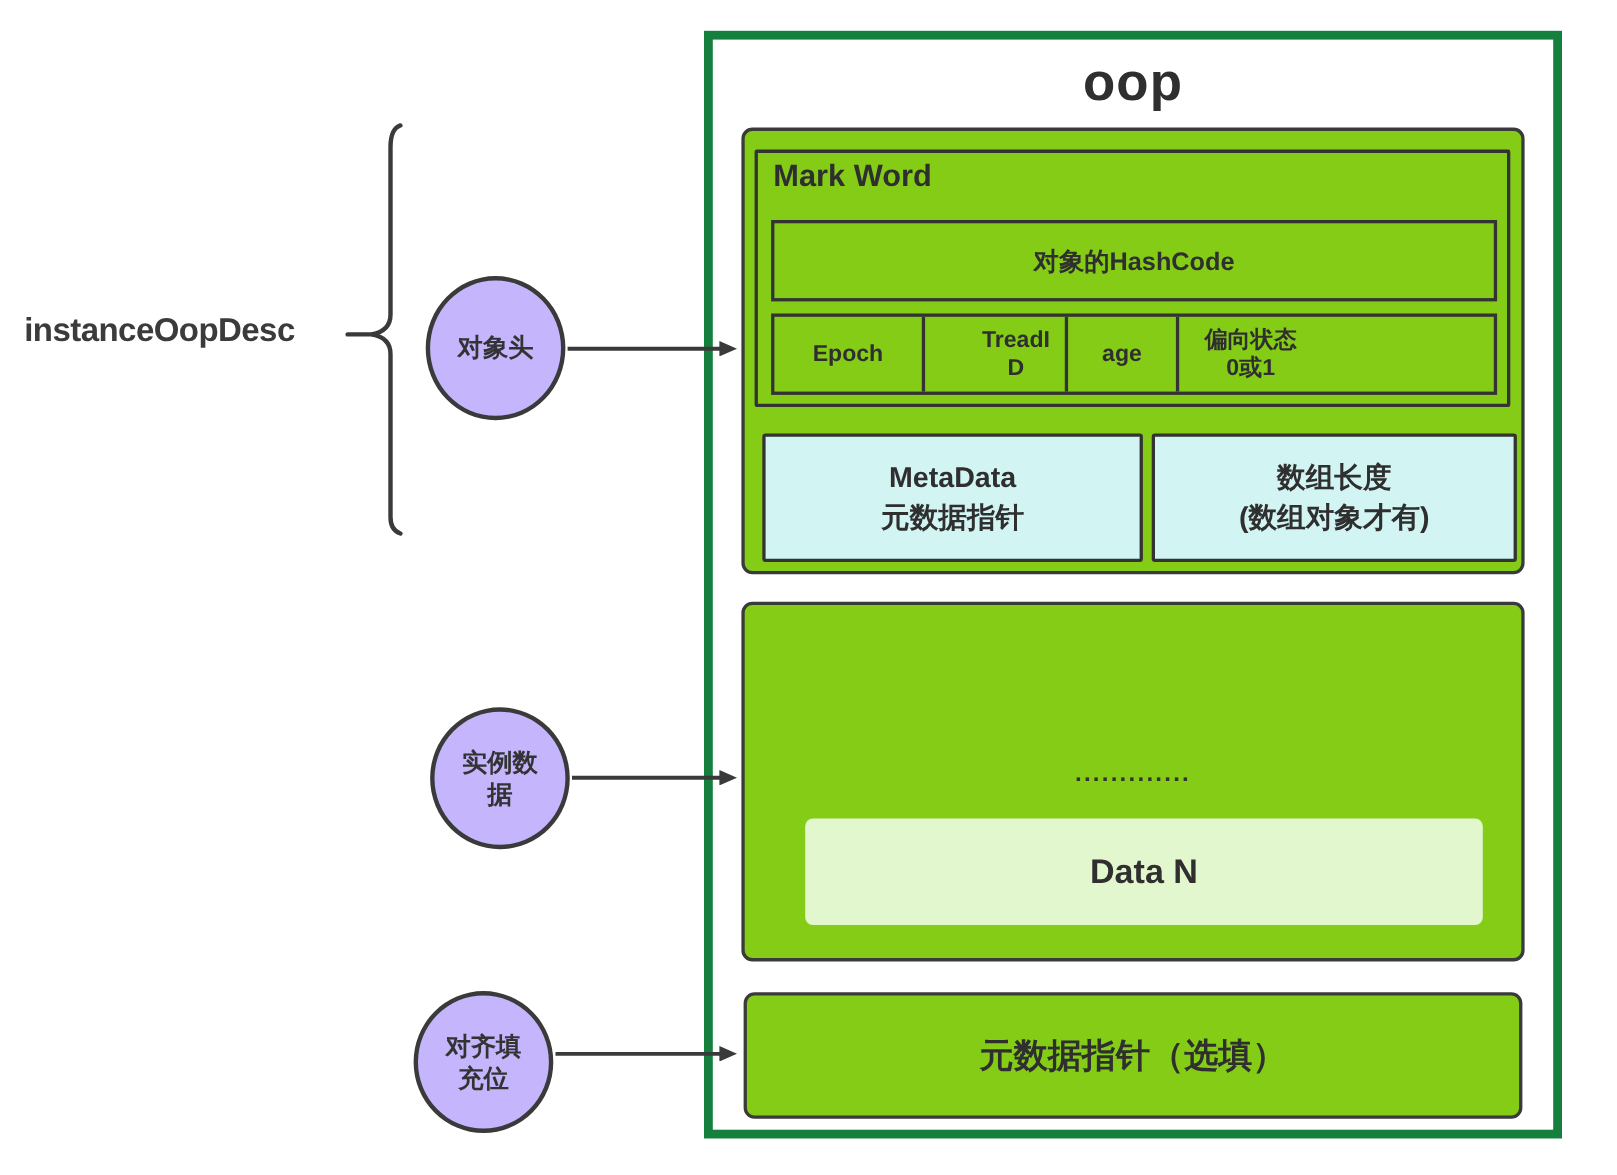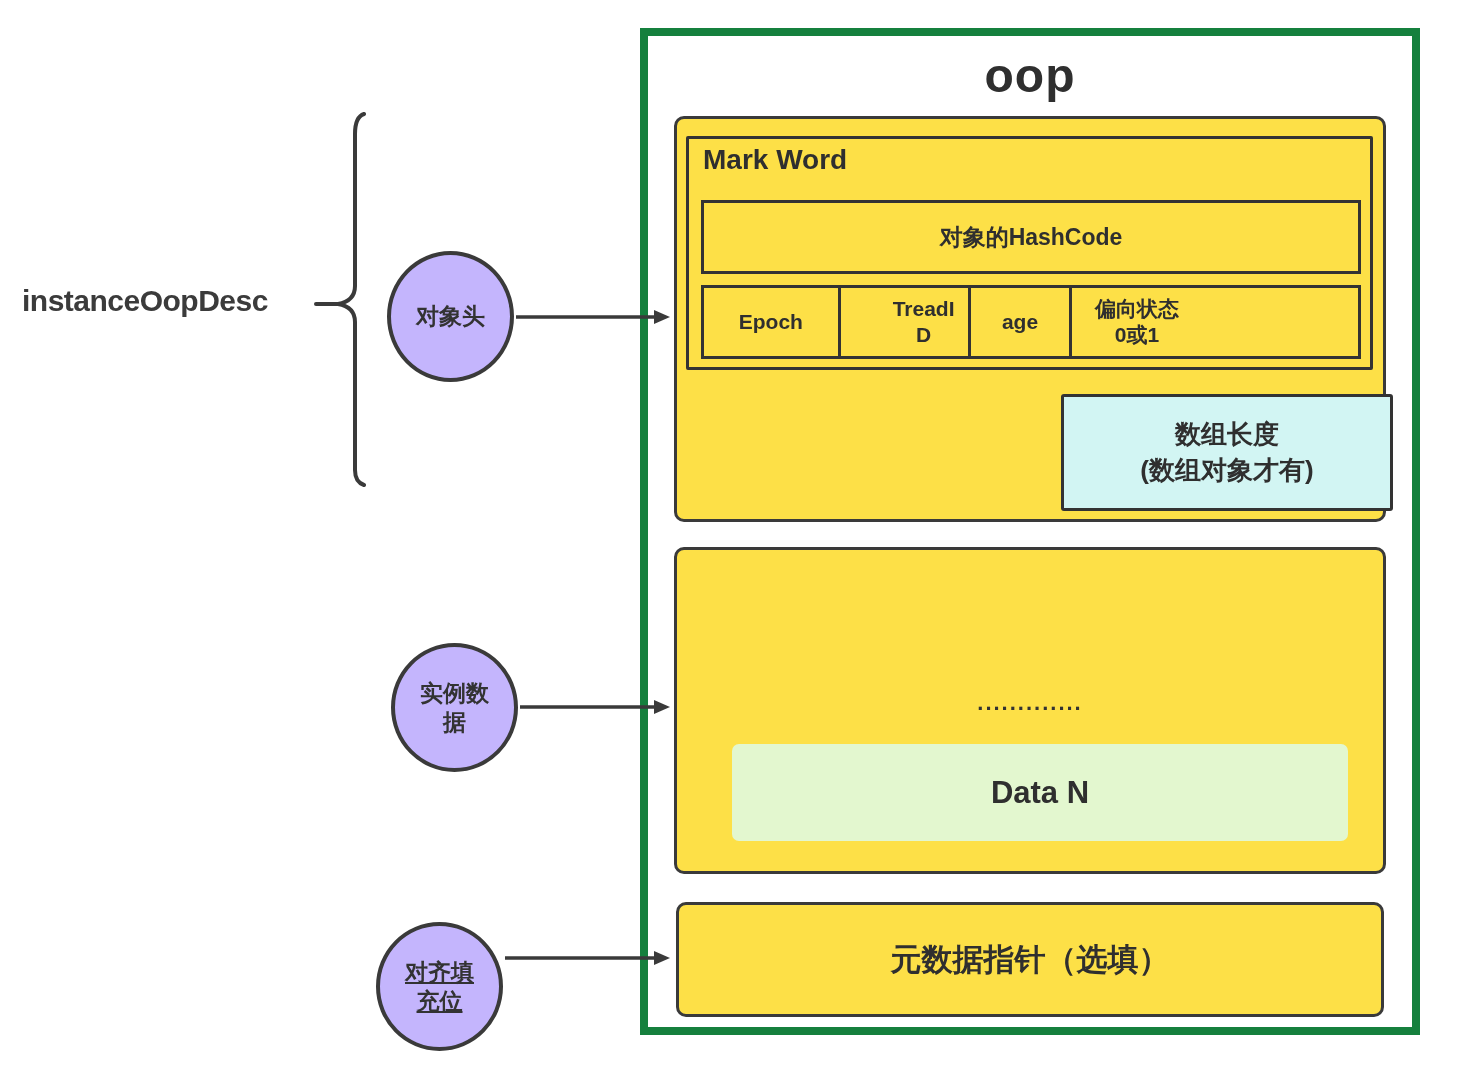--- a/index.html
+++ b/index.html
@@ -21,33 +21,33 @@
   .overlay { left:0; top:0; width:1470px; height:1068px; z-index:5; pointer-events:none; }
 
   
   .circle {
     border:4px solid #3a3a3a; border-radius:50%; background:#c4b5fd;
     display:flex; align-items:center; justify-content:center; text-align:center;
     font-size:23px; font-weight:bold; line-height:1.25; color:#333; z-index:6;
   }
   .c1 { left:387px; top:251px; width:127px; height:131px; }
   .c2 { left:391px; top:643px; width:127px; height:129px; }
-  .c3 { left:376px; top:922px; width:127px; height:129px;text-decoration:underline; }
+  .c3 { left:376px; top:901px; width:127px; height:129px; }
 
   
   .outer {
     left:640px; top:28px; width:780px; height:1007px;
     border:8px solid #15803d; background:#ffffff; z-index:1;
   }
   .title {
     left:0; top:12px; width:100%; text-align:center;
     font-size:48px; font-weight:bold; color:#2f2f2f; letter-spacing:1px;
   }
 
-  .section { border:3px solid #3a3a3a; border-radius:10px; background:#fde047; }
+  .section { border:3px solid #3a3a3a; border-radius:10px; background:#84cc16; }
   .sec1 { left:26px; top:80px;  width:712px; height:406px; }
   .sec2 { left:26px; top:511px; width:712px; height:327px; }
   .sec3 { left:28px; top:866px; width:708px; height:115px;
           display:flex; align-items:center; justify-content:center;
           font-size:31px; font-weight:bold; color:#2f2f2f; }
 
   
   .markword { left:9px; top:17px; width:687px; height:234px;
               border:3px solid #333; border-radius:2px; }
   .mw-label { left:14px; top:5px; font-size:28px; font-weight:bold; color:#2f2f2f; }
@@ -66,21 +66,21 @@
   .cw1 { width:20.9%; } .cw2 { width:20%;padding-left:38px; } .cw3 { width:15.3%; }
   .cw4 { width:20%; font-size:21px; } .cw5 { width:23.8%; font-size:17px; line-height:1.15; }
 
   
   .cyan {
     border:3px solid #333; border-radius:3px; background:#d2f5f3;
     display:flex; align-items:center; justify-content:center; text-align:center;
     font-size:26px; font-weight:bold; line-height:1.35; color:#2f2f2f;
   }
   .cyan-left  { left:16px;  top:275px; width:346px; height:117px; }
-  .cyan-right { left:384px; top:275px; width:332px; height:117px; }
+  .cyan-right { left:370px; top:275px; width:332px; height:117px; }
 
   
   .green {
     border-radius:7px; background:#e3f7cf;
     display:flex; align-items:center; justify-content:center;
     font-size:31px; font-weight:bold; color:#2f2f2f;
   }
   .d1 { left:55px; top:24px;  width:616px; height:97px; }
   .dn { left:55px; top:194px; width:616px; height:97px; }
   .dots { left:0; top:140px; width:100%; text-align:center;
@@ -102,20 +102,22 @@
         <div class="abs hashrow">对象的HashCode</div>
         <div class="abs cells">
           <div class="cell cw1 pre">Epoch</div>
           <div class="cell cw2 pre">TreadI
 D</div>
           <div class="cell cw3 pre">age</div>
           <div class="cell cw4 pre">偏向状态
 0或1</div>
         </div>
       </div>
+      <div class="abs cyan cyan-left pre">MetaData
+元数据指针</div>
       <div class="abs cyan cyan-right pre">数组长度
 (数组对象才有)</div>
     </div>
 
     <div class="abs section sec2">
       <div class="abs dots">.............</div>
       <div class="abs green dn">Data N</div>
     </div>
 
     <div class="abs section sec3">元数据指针（选填）</div>

